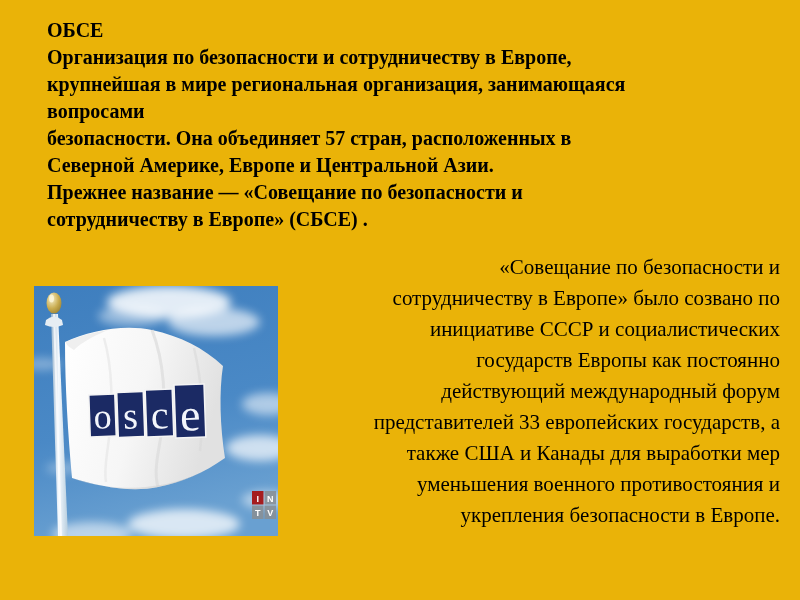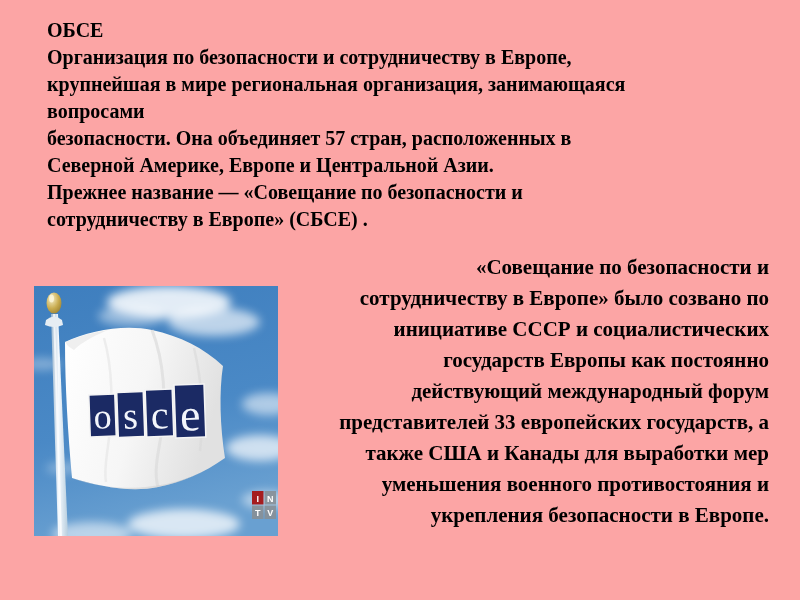--- a/index.html
+++ b/index.html
@@ -1,42 +1,42 @@
 <!DOCTYPE html>
 <html><head>
 <meta charset="utf-8">
 <style>
   html, body { margin: 0; padding: 0; }
   body { background: #ffffff; }
   .slide {
     position: relative;
     width: 800px;
     height: 600px;
-    background: #fca5a5;
+    background: #eab308;
     overflow: hidden;
     font-family: "Liberation Serif", "DejaVu Serif", serif;
     color: #000000;
   }
   .top-text {
     position: absolute;
     left: 47px;
     top: 17px;
     width: 690px;
     font-weight: bold;
     font-size: 20px;
     line-height: 27px;
     white-space: pre-line;
     text-align: left;
   }
   .bottom-text {
     position: absolute;
-    right: 31px;
+    right: 20px;
     top: 252px;
     width: 520px;
-    font-weight: bold;
+    font-weight: normal;
     font-size: 21px;
     line-height: 31px;
     white-space: pre-line;
     text-align: right;
   }
   .photo {
     position: absolute;
     left: 34px;
     top: 286px;
     width: 244px;

